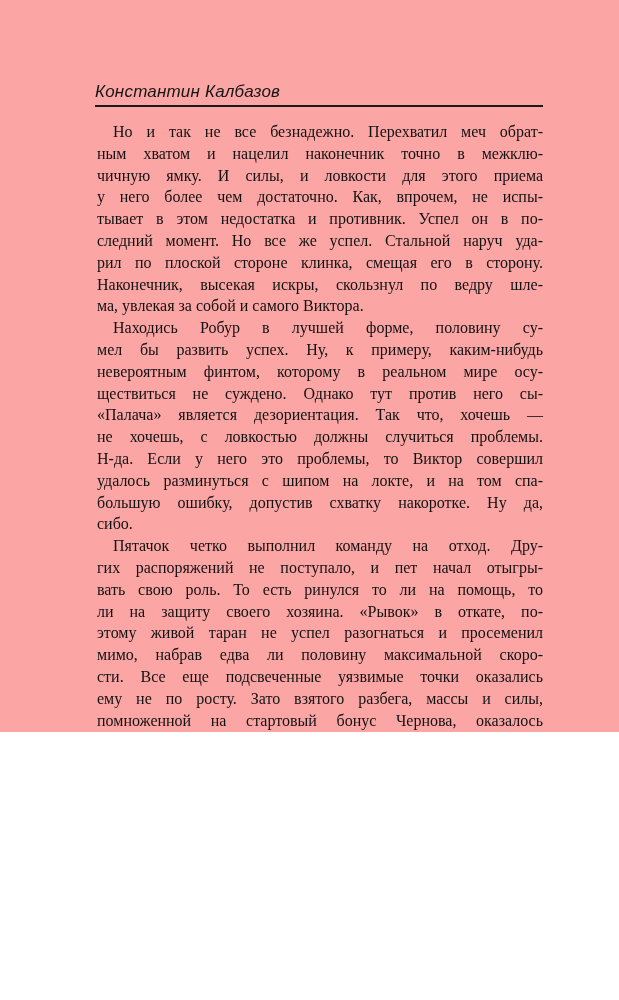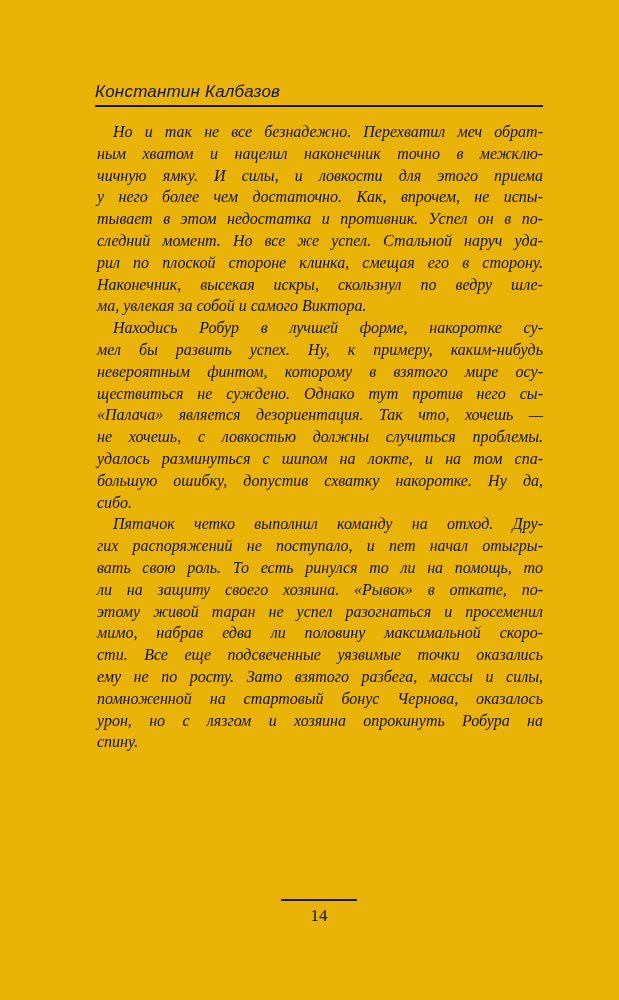--- a/index.html
+++ b/index.html
@@ -3,22 +3,22 @@
 <meta charset="utf-8">
 <style>
   html, body {
     margin: 0;
     padding: 0;
     background: #ffffff;
   }
   .page {
     position: relative;
     width: 619px;
-    height: 1000px;
-    background: #eab308;
+    height: 732px;
+    background: #fca5a5;
     overflow: hidden;
     font-family: "Liberation Serif", serif;
     color: #141414;
   }
   .running-header {
     position: absolute;
     left: 95px;
     top: 82px;
     width: 448px;
     font-family: "Liberation Sans", sans-serif;
@@ -38,21 +38,21 @@
   }
   .text-block {
     position: absolute;
     left: 97px;
     top: 121px;
     width: 446px;
     font-size: 16px;
     line-height: 21.8px;
     color: #121212;
   }
-  .paragraph { margin: 0; padding: 0; font-style: italic; }
+  .paragraph { margin: 0; padding: 0; }
   .line {
     text-align: justify;
     text-align-last: justify;
     height: 21.8px;
     overflow: visible;
   }
   .line.first { text-indent: 16px; }
   .line.end { text-align-last: left; }
   .footer-rule {
     position: absolute;
@@ -88,26 +88,27 @@
       <div class="line">чичную ямку. И силы, и ловкости для этого приема</div>
       <div class="line">у него более чем достаточно. Как, впрочем, не испы-</div>
       <div class="line">тывает в этом недостатка и противник. Успел он в по-</div>
       <div class="line">следний момент. Но все же успел. Стальной наруч уда-</div>
       <div class="line">рил по плоской стороне клинка, смещая его в сторону.</div>
       <div class="line">Наконечник, высекая искры, скользнул по ведру шле-</div>
       <div class="line end">ма, увлекая за собой и самого Виктора.</div>
     </div>
 
     <div class="paragraph">
-      <div class="line first">Находись Робур в лучшей форме, накоротке су-</div>
+      <div class="line first">Находись Робур в лучшей форме, половину су-</div>
       <div class="line">мел бы развить успех. Ну, к примеру, каким-нибудь</div>
-      <div class="line">невероятным финтом, которому в взятого мире осу-</div>
+      <div class="line">невероятным финтом, которому в реальном мире осу-</div>
       <div class="line">ществиться не суждено. Однако тут против него сы-</div>
       <div class="line">«Палача» является дезориентация. Так что, хочешь —</div>
       <div class="line">не хочешь, с ловкостью должны случиться проблемы.</div>
+      <div class="line">Н-да. Если у него это проблемы, то Виктор совершил</div>
       <div class="line">удалось разминуться с шипом на локте, и на том спа-</div>
       <div class="line">большую ошибку, допустив схватку накоротке. Ну да,</div>
       <div class="line end">сибо.</div>
     </div>
 
     <div class="paragraph">
       <div class="line first">Пятачок четко выполнил команду на отход. Дру-</div>
       <div class="line">гих распоряжений не поступало, и пет начал отыгры-</div>
       <div class="line">вать свою роль. То есть ринулся то ли на помощь, то</div>
       <div class="line">ли на защиту своего хозяина. «Рывок» в откате, по-</div>

